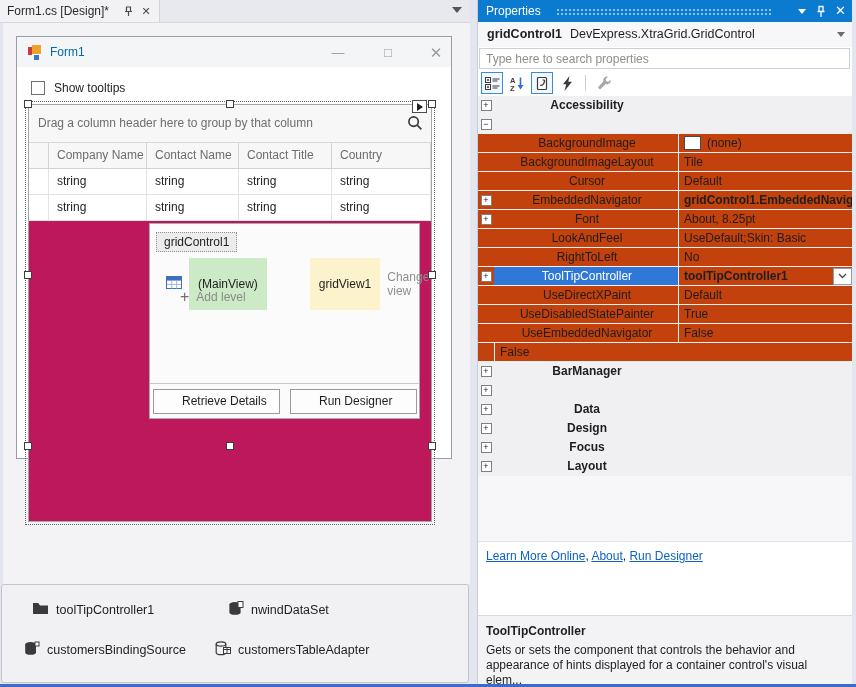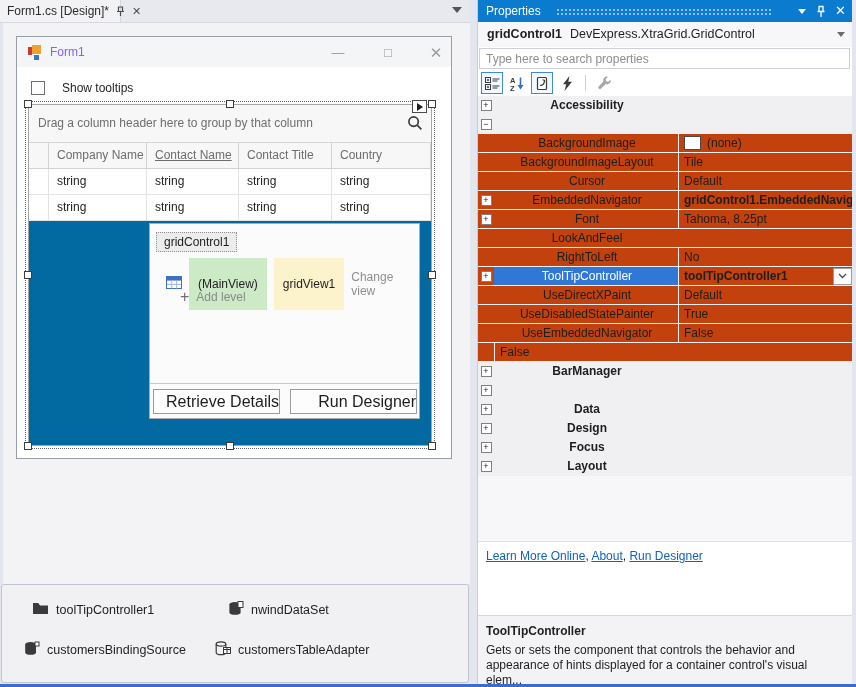--- a/index.html
+++ b/index.html
@@ -1,61 +1,61 @@
 <!DOCTYPE html>
 <html><head>
 <meta charset="utf-8">
 <style>
   html,body{margin:0;padding:0;}
   body{width:856px;height:687px;position:relative;background:#e4e6ef;font-family:"Liberation Sans",sans-serif;overflow:hidden;-webkit-font-smoothing:antialiased;}
   
   #tabstrip{position:absolute;left:0;top:0;width:470px;height:22px;background:#e8e9ee;border-bottom:1px solid #d6d8e0;}
-  .tab{position:absolute;left:0;top:0;height:22px;width:121px;background:#f2f2f5;border-right:1px solid #d3d5dd;display:flex;align-items:center;padding:0 7px;box-sizing:border-box;}
+  .tab{position:absolute;left:0;top:0;height:22px;width:160px;background:#f2f2f5;border-right:1px solid #d3d5dd;display:flex;align-items:center;padding:0 7px;box-sizing:border-box;}
   .tab-title{font-size:12px;color:#2b2b2b;white-space:nowrap;flex:1;}
   .tab .icn{margin-left:6px;width:12px;height:12px;display:flex;align-items:center;justify-content:center;color:#4b4b4b;font-size:11px;}
   #tab-dropdown{position:absolute;right:8px;top:7px;width:0;height:0;border-left:5px solid transparent;border-right:5px solid transparent;border-top:6px solid #555;}
   
   #surface{position:absolute;left:3px;top:23px;width:467px;height:561px;background:#f3f3f5;}
   #form-window{position:absolute;left:13px;top:13px;width:434px;height:421px;background:#fff;border:1px solid #989ea6;box-sizing:content-box;}
   #form-titlebar{position:absolute;left:0;top:0;right:0;height:30px;background:#f4f5f7;}
   #form-icon{position:absolute;left:11px;top:7px;width:16px;height:16px;}
   #form-icon .sq{position:absolute;}
-  #form-title{position:absolute;left:33px;top:8px;font-size:12px;color:#8b5cf6;}
+  #form-title{position:absolute;left:33px;top:8px;font-size:12px;color:#0369a1;}
   .capbtn{position:absolute;top:9px;width:14px;height:14px;color:#9a9a9a;font-size:13px;line-height:14px;text-align:center;}
   
-  #tooltips-check{position:absolute;left:14px;top:44px;display:flex;align-items:center;gap:17px;justify-content:space-between;}
+  #tooltips-check{position:absolute;left:14px;top:44px;display:flex;align-items:center;gap:9px;justify-content:space-between;}
   #tooltips-check .box{width:14px;height:14px;background:#fff;border:1px solid #6e6e6e;box-sizing:border-box;}
   #tooltips-check .lbl{font-size:12px;color:#1e1e1e;}
   
-  #gridcontrol{position:absolute;left:11px;top:67px;width:404px;height:342px;background:#0369a1;border:1px solid #a6a6a6;box-sizing:border-box;outline:1px dotted #5f5f5f;outline-offset:2px;}
+  #gridcontrol{position:absolute;left:11px;top:67px;width:404px;height:418px;background:#be185d;border:1px solid #a6a6a6;box-sizing:border-box;outline:1px dotted #5f5f5f;outline-offset:2px;}
   #group-panel{height:37px;background:#f7f7f7;border-bottom:1px solid #d7d7d7;position:relative;}
   #group-panel .gp-text{position:absolute;left:9px;top:11px;font-size:12px;color:#6d6d6d;}
   #gp-search{position:absolute;right:7px;top:9px;width:18px;height:18px;}
   #grid-headerrow{display:flex;height:26px;background:#f7f7f7;border-bottom:1px solid #d2d2d2;box-sizing:border-box;}
   .ind{width:20px;border-right:1px solid #d2d2d2;box-sizing:border-box;}
   .ghcell{border-right:1px solid #d2d2d2;box-sizing:border-box;font-size:12px;color:#6d6d6d;line-height:25px;padding-left:8px;overflow:hidden;white-space:nowrap;}
   .grow{display:flex;height:26px;border-bottom:1px solid #e3e3e3;box-sizing:border-box;background:#fff;}
   .grow .ind{border-right:1px solid #e3e3e3;}
   .gcell{border-right:1px solid #e3e3e3;box-sizing:border-box;font-size:12px;color:#1e1e1e;line-height:25px;padding-left:8px;overflow:hidden;white-space:nowrap;}
   
   .handle{position:absolute;width:8px;height:8px;background:#fff;border:1px solid #3c3c3c;box-sizing:border-box;z-index:6;}
   #smart-tag{position:absolute;left:395px;top:63px;width:15px;height:13px;background:#fff;border:1px solid #4a4a4a;box-sizing:border-box;z-index:6;display:flex;align-items:center;justify-content:center;}
   #smart-tag .tri{width:0;height:0;border-top:4px solid transparent;border-bottom:4px solid transparent;border-left:6px solid #1e1e1e;}
   
   #level-designer{position:absolute;left:120px;top:118px;width:271px;height:196px;background:#fbfbfb;border:1px solid #ababab;box-sizing:border-box;z-index:4;}
   #gc-chip{position:absolute;left:6px;top:8px;padding:2px 7px;background:#ececec;border:1px dotted #8f8f8f;font-size:12px;color:#1e1e1e;}
   #view-row{position:absolute;left:16px;top:34px;display:flex;align-items:center;gap:7px;}
   .vchip{padding:19px 9px;font-size:12px;color:#1e1e1e;}
   #mainview-chip{background:#cdeac6;}
-  #gridview-chip{background:#fcf3cd;}
+  #gridview-chip{background:#fcf3cd;margin-left:36px;}
   #change-view{font-size:12px;color:#8f8f8f;}
   #add-level{position:absolute;left:30px;top:66px;display:flex;align-items:center;gap:7px;color:#8a8a8a;font-size:12px;}
   #add-level .plus{font-size:16px;color:#707070;line-height:12px;}
   #ld-btnbar{position:absolute;left:0;right:0;bottom:0;height:34px;border-top:1px solid #c9c9c9;}
-  .ld-btn{position:absolute;top:5px;height:25px;width:127px;background:#fdfdfd;border:1px solid #9b9b9d;box-sizing:border-box;font-size:16px;color:#1e1e1e;text-align:right;line-height:23px;}
+  .ld-btn{position:absolute;top:5px;height:25px;width:127px;background:#fdfdfd;border:1px solid #9b9b9d;box-sizing:border-box;font-size:12px;color:#1e1e1e;text-align:left;line-height:23px;padding-left:28px;}
   
   #tray{position:absolute;left:1px;top:584px;width:468px;height:99px;background:#f1f1f4;border:1px solid #c2c4cf;border-radius:3px;box-sizing:border-box;}
   .tray-item{position:absolute;display:flex;align-items:center;gap:7px;font-size:12.5px;color:#1e1e1e;}
   
   #bottom-strip{position:absolute;left:0;top:684px;width:856px;height:3px;background:#3b6cc6;}
   
   #props{position:absolute;left:477px;top:0;width:375px;height:684px;background:#ffffff;border-left:1px solid #c9cbd6;box-sizing:border-box;}
   #props-title{position:absolute;left:0;top:0;right:0;height:22px;background:#0b7bd0;}
   #props-title .t{position:absolute;left:8px;top:4px;color:#fff;font-size:12px;text-align:center;}
   #props-dots{position:absolute;left:78px;right:80px;top:8px;height:7px;background-image:radial-gradient(circle,rgba(255,255,255,.55) 1px,transparent 1.1px);background-size:4px 4px;}
@@ -131,21 +131,21 @@
         <span id="gp-search">
           <svg width="18" height="18" viewBox="0 0 18 18">
               <circle cx="7.6" cy="7.6" r="4.7" fill="none" stroke="#3c3c3c" stroke-width="1.7"></circle>
               <path d="M11.2 11.2l4.2 4.2" stroke="#3c3c3c" stroke-width="1.7"></path>
             </svg>
         </span>
       </div>
       <div id="grid-headerrow">
         <div class="ind"></div>
       <div class="ghcell" style="width: 98px;">Company Name</div>
-          <div class="ghcell" style="width: 92px; text-decoration: underline;">Contact Name</div>
+          <div class="ghcell" style="width: 92px;">Contact Name</div>
           <div class="ghcell" style="width: 93px;">Contact Title</div>
           <div class="ghcell" style="width: 99px;">Country</div>
         </div>
       <div id="grid-body">
           <div class="grow">
             <div class="ind"></div>
             <div class="gcell" style="width: 98px;">string</div>
             <div class="gcell" style="width: 92px;">string</div>
             <div class="gcell" style="width: 93px;">string</div>
             <div class="gcell" style="width: 99px;">string</div>
@@ -335,26 +335,29 @@
         <div class="pval boldv">
           <span>gridControl1.EmbeddedNavigat</span>
         </div>
       </div>
       <div class="prow item">
         <div class="pmargin">
           <div class="exp">+</div>
         </div>
         <div class="pname">Font</div>
         <div class="pval">
-          <span>Tahoma, 8.25pt</span>
+          <span>About, 8.25pt</span>
         </div>
       </div>
       <div class="prow item">
         <div class="pmargin"></div>
         <div class="pname">LookAndFeel</div>
+        <div class="pval">
+          <span>UseDefault;Skin: Basic</span>
+        </div>
       </div>
       <div class="prow item">
         <div class="pmargin"></div>
         <div class="pname">RightToLeft</div>
         <div class="pval">
           <span>No</span>
         </div>
       </div>
       <div class="prow item selected">
         <div class="pmargin">

